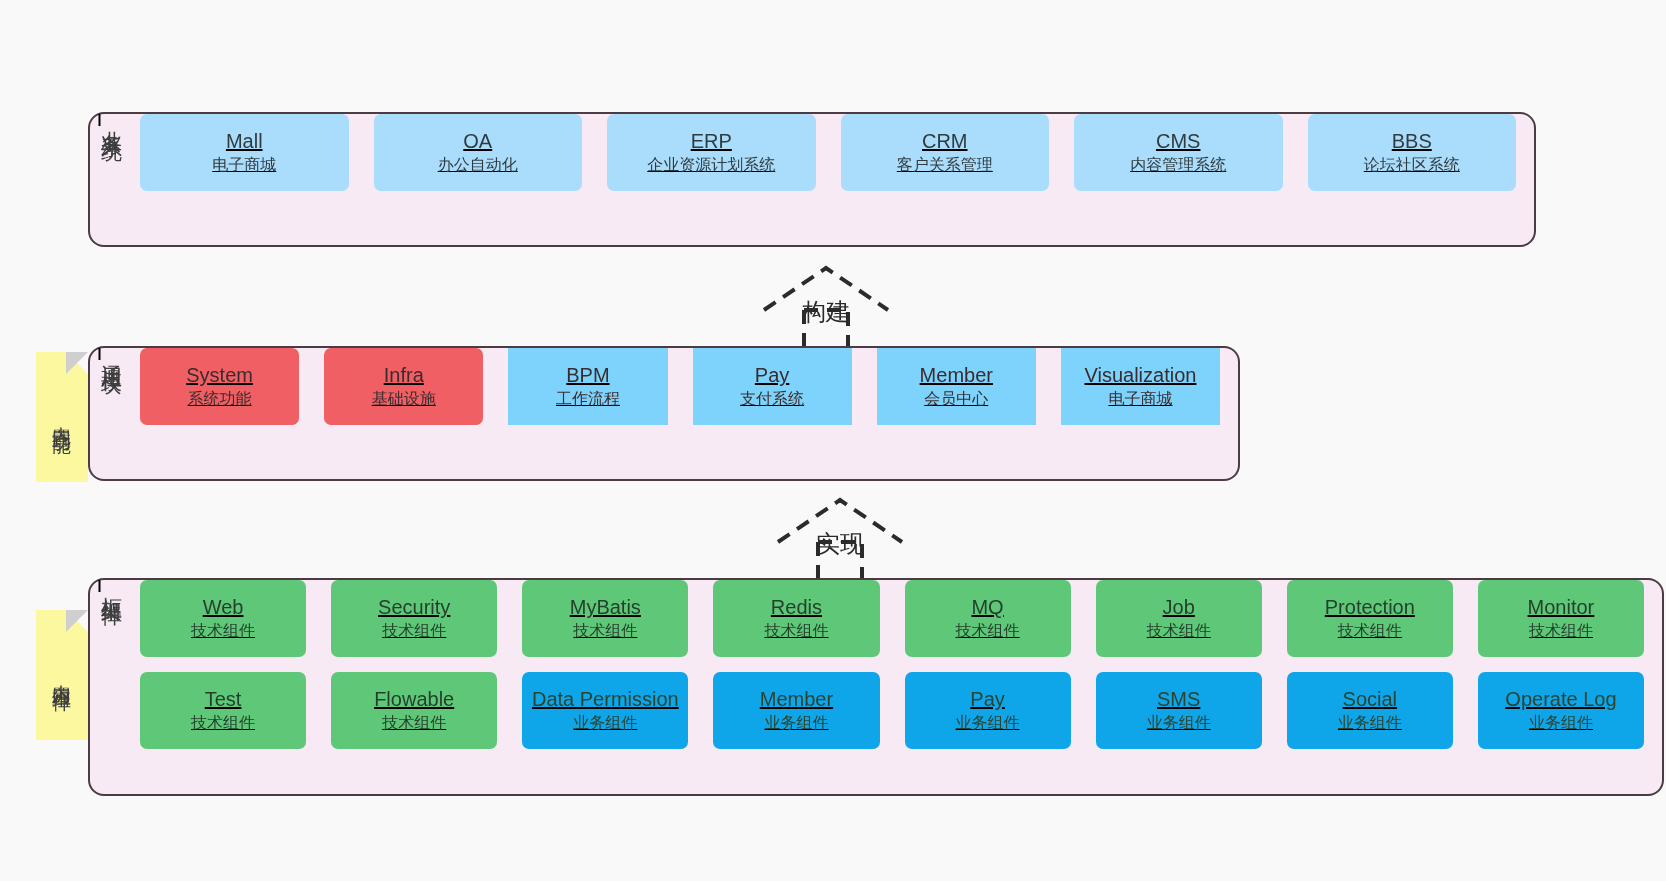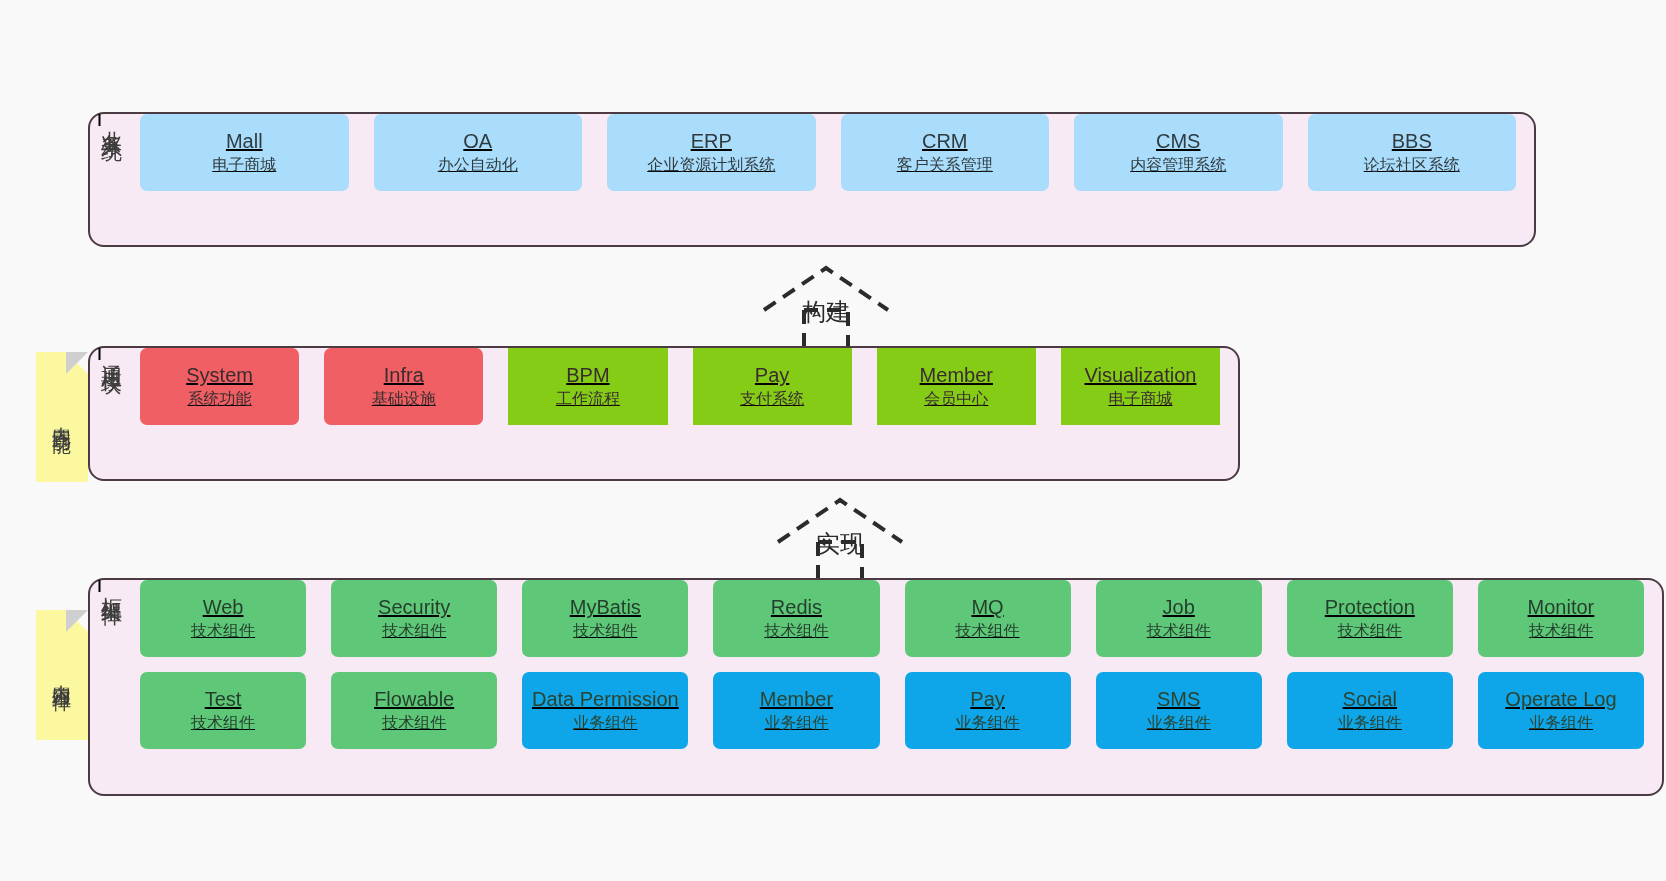--- a/index.html
+++ b/index.html
@@ -66,21 +66,21 @@
     line-height: 1.28;
     color: #2f3b35;
     padding: 6px 4px;
     min-height: 77px;
   }
   .node .t-en { font-size: 20px; }
   .node .t-cn { font-size: 16px; }
 
   .node.blue   { background: #aadcfb; border-radius: 7px; color:#2f3b3f; }
   .node.red    { background: #ef5f63; border-radius: 7px; color:#3a2c2e; }
-  .node.pink   { background: #84cc16; border-radius: 0;   color:#3a2c2e; }
+  .node.pink   { background: #7dd3fc; border-radius: 0;   color:#3a2c2e; }
   .node.green  { background: #5fc878; border-radius: 7px; color:#24402c; }
   .node.lgreen { background: #0ea5e9; border-radius: 7px; color:#2a4431; }
 
   
   .sticky {
     position: absolute;
     background: #fbf8a0;
     width: 52px;
     display: flex;
     align-items: center;

